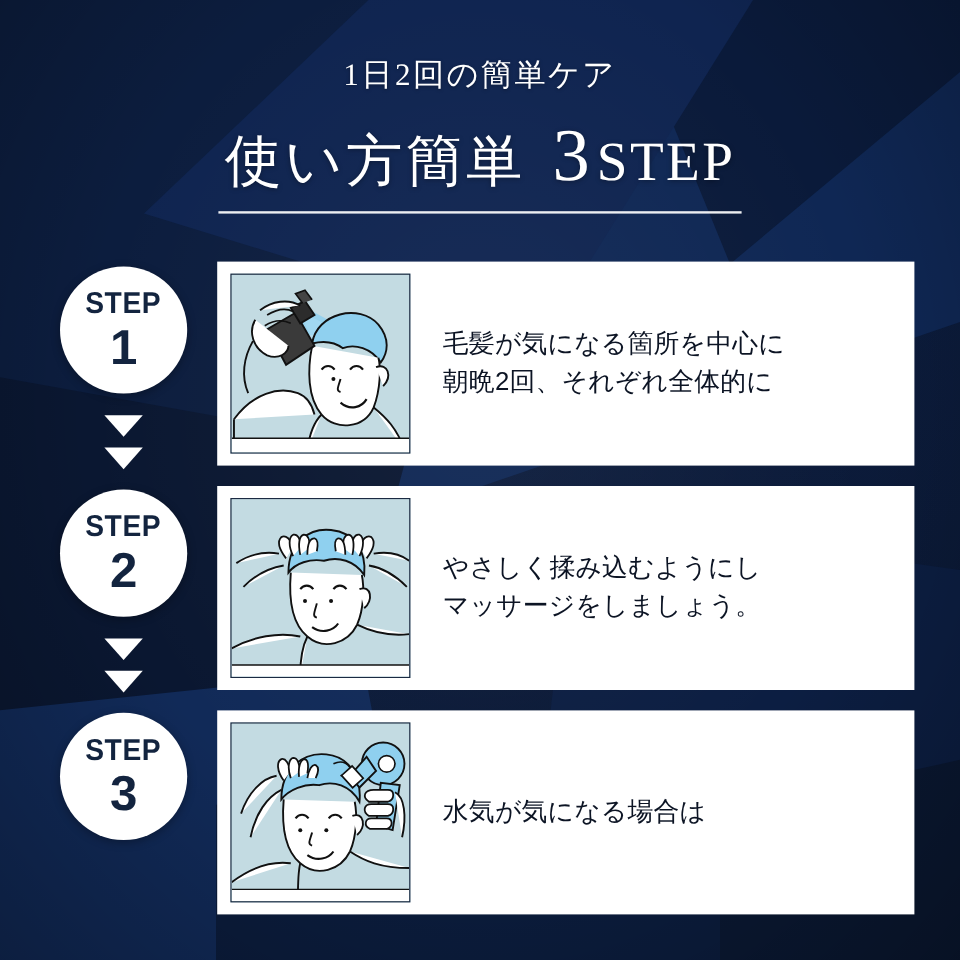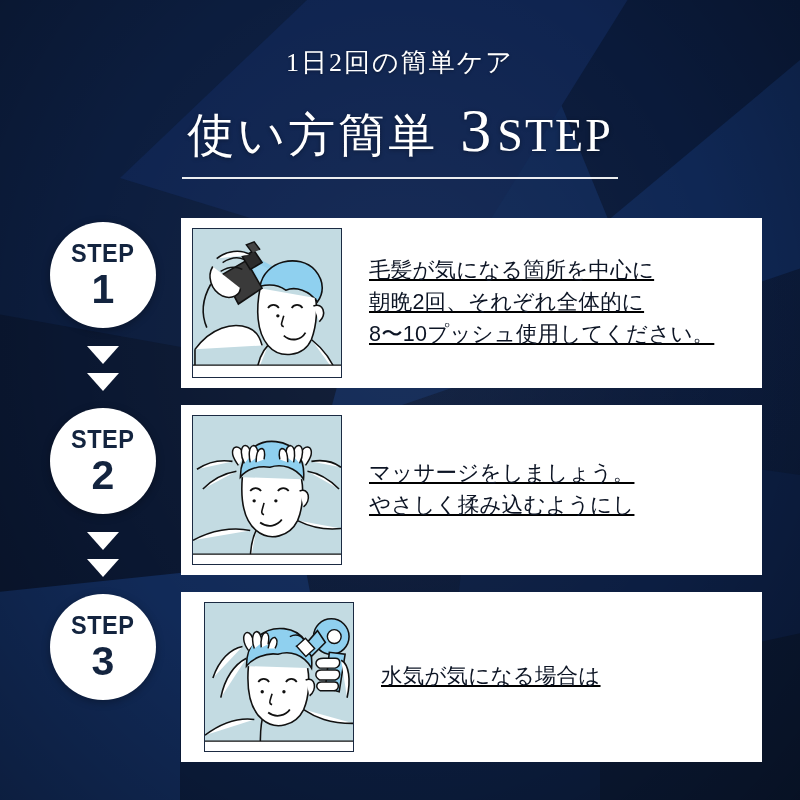--- a/index.html
+++ b/index.html
@@ -192,23 +192,22 @@
     z-index: 6;
   }
   .card {
     background: #ffffff;
     height: 170px;
     display: flex;
     align-items: center;
     padding: 0;
     box-sizing: border-box;
     margin-bottom: 17px;
-    text-decoration: underline;
-  }
-  .card:last-child { margin-bottom: 0; padding-left: 12px; }
+  }
+  .card:last-child { margin-bottom: 0; }
   .thumb {
     width: 150px;
     height: 150px;
     margin-left: 11px;
     flex: 0 0 auto;
     border: 1px solid #1b2a42;
     box-sizing: border-box;
     background: #c3dbe2;
     overflow: hidden;
     position: relative;
@@ -323,21 +322,20 @@
           <path d="M76 118 C70 124 66 132 64 148" fill="#ffffff" stroke="#111" stroke-width="1.6"></path>
           <path d="M120 112 C130 120 140 130 146 148" fill="#ffffff" stroke="#111" stroke-width="1.6"></path>
           <path d="M2 122 L2 148" fill="none" stroke="#111" stroke-width="1.6"></path>
           <rect x="0" y="138" width="150" height="12" fill="#ffffff"></rect>
           <path d="M0 138 L150 138" stroke="#111" stroke-width="1.2"></path>
         </svg>
       </div>
       <div class="card-text">
         <div>毛髪が気になる箇所を中心に</div>
         <div>朝晩2回、それぞれ全体的に</div>
-        <div>8〜10プッシュ使用してください。</div>
       </div>
     </div>
 
     <div class="card">
       <div class="thumb">
         <svg viewBox="0 0 150 150" xmlns="http://www.w3.org/2000/svg">
           <rect x="0" y="0" width="150" height="150" fill="#c3dbe2"></rect>
 
           <path d="M48 62 C48 36 66 24 84 26 C104 28 114 44 112 64 C104 52 90 48 78 52 C66 50 54 54 48 62 Z" fill="#8fd0ef"></path>
           <path d="M48 62 C48 36 66 24 84 26 C104 28 114 44 112 64 C104 52 90 48 78 52 C66 50 54 54 48 62 Z" fill="none" stroke="#111" stroke-width="1.6"></path>
@@ -370,22 +368,22 @@
           <path d="M116 56 C128 58 138 64 148 74" fill="#ffffff" stroke="#111" stroke-width="1.6"></path>
 
           <path d="M0 126 C18 116 40 112 58 116" fill="#ffffff" stroke="#111" stroke-width="1.6"></path>
           <path d="M64 116 C60 124 58 134 58 148" fill="#ffffff" stroke="#111" stroke-width="1.6"></path>
           <path d="M106 106 C118 112 132 116 150 114" fill="#ffffff" stroke="#111" stroke-width="1.6"></path>
           <rect x="0" y="140" width="150" height="10" fill="#ffffff"></rect>
           <path d="M0 140 L150 140" stroke="#111" stroke-width="1.2"></path>
         </svg>
       </div>
       <div class="card-text">
+        <div>やさしく揉み込むようにし</div>
         <div>マッサージをしましょう。</div>
-        <div>やさしく揉み込むようにし</div>
       </div>
     </div>
 
     <div class="card">
       <div class="thumb">
         <svg viewBox="0 0 150 150" xmlns="http://www.w3.org/2000/svg">
           <rect x="0" y="0" width="150" height="150" fill="#c3dbe2"></rect>
 
           <path d="M42 64 C42 38 60 24 80 26 C100 28 110 46 108 66 C100 52 86 48 74 52 C62 50 48 56 42 64 Z" fill="#8fd0ef"></path>
           <path d="M42 64 C42 38 60 24 80 26 C100 28 110 46 108 66 C100 52 86 48 74 52 C62 50 48 56 42 64 Z" fill="none" stroke="#111" stroke-width="1.6"></path>

